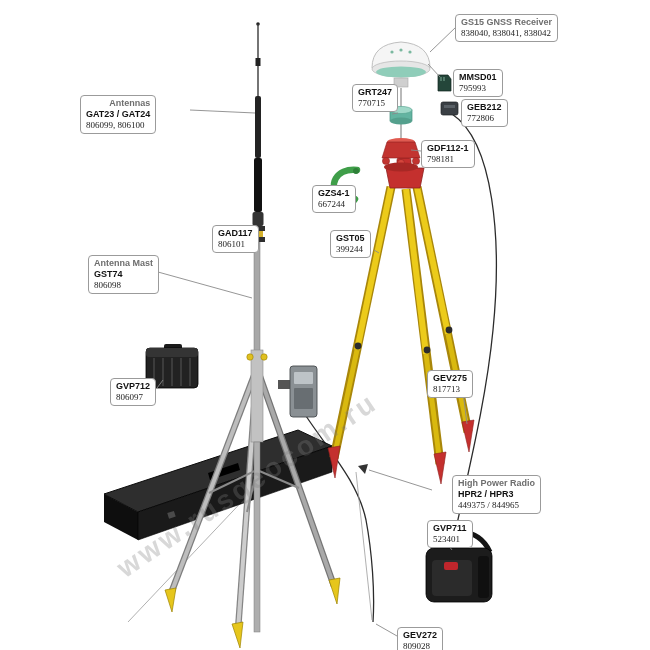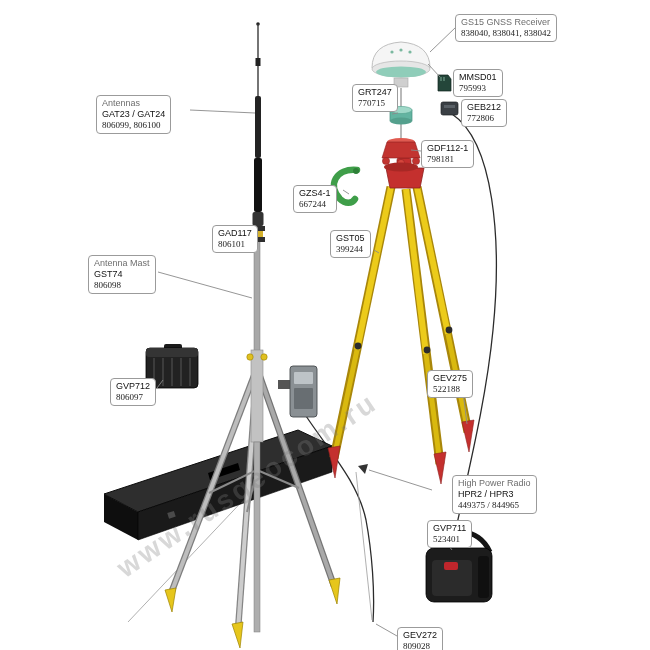--- a/index.html
+++ b/index.html
@@ -14,22 +14,22 @@
     transform:rotate(-34deg);transform-origin:left center;
     font-size:28px;font-weight:bold;letter-spacing:3px;
     color:rgba(125,125,125,0.30);white-space:nowrap;pointer-events:none;
   }
   .label-box{
     position:absolute;z-index:5;background:#ffffff;
     border:1px solid #9b9b9b;border-radius:4px;
     padding:2px 5px;font-size:9px;line-height:11px;
     color:#1a1a1a;white-space:nowrap;
   }
-  .lb-header{font-weight:normal;color:#6e6e6e;}
-  .lb-code{font-weight:normal;color:#111;}
+  .lb-header{font-weight:bold;color:#6e6e6e;text-align:right;}
+  .lb-code{font-weight:bold;color:#111;}
   .lb-num{color:#222;font-family:Liberation Serif, serif;}
 </style>
 </head>
 <body>
 
 <div class="stage">
 
 <svg class="illo" width="650" height="650" viewBox="0 0 650 650">
 
   <g stroke="#2b2b2b" fill="none" stroke-width="1.3">
@@ -210,36 +210,36 @@
 <div class="label-box" style="left:352px;top:84px">
   <div class="lb-code">GRT247</div>
   <div class="lb-num">770715</div>
 </div>
 
 <div class="label-box" style="left:421px;top:140px">
   <div class="lb-code">GDF112-1</div>
   <div class="lb-num">798181</div>
 </div>
 
-<div class="label-box" style="left:293px;top:185px">
+<div class="label-box" style="left:312px;top:185px">
   <div class="lb-code">GZS4-1</div>
   <div class="lb-num">667244</div>
 </div>
 
 <div class="label-box" style="left:330px;top:230px">
   <div class="lb-code">GST05</div>
   <div class="lb-num">399244</div>
 </div>
 
 <div class="label-box" style="left:427px;top:370px">
   <div class="lb-code">GEV275</div>
-  <div class="lb-num">522188</div>
-</div>
-
-<div class="label-box" style="left:96px;top:95px">
+  <div class="lb-num">817713</div>
+</div>
+
+<div class="label-box" style="left:80px;top:95px">
   <div class="lb-header">Antennas</div>
   <div class="lb-code">GAT23 / GAT24</div>
   <div class="lb-num">806099, 806100</div>
 </div>
 
 <div class="label-box" style="left:212px;top:225px">
   <div class="lb-code">GAD117</div>
   <div class="lb-num">806101</div>
 </div>
 

